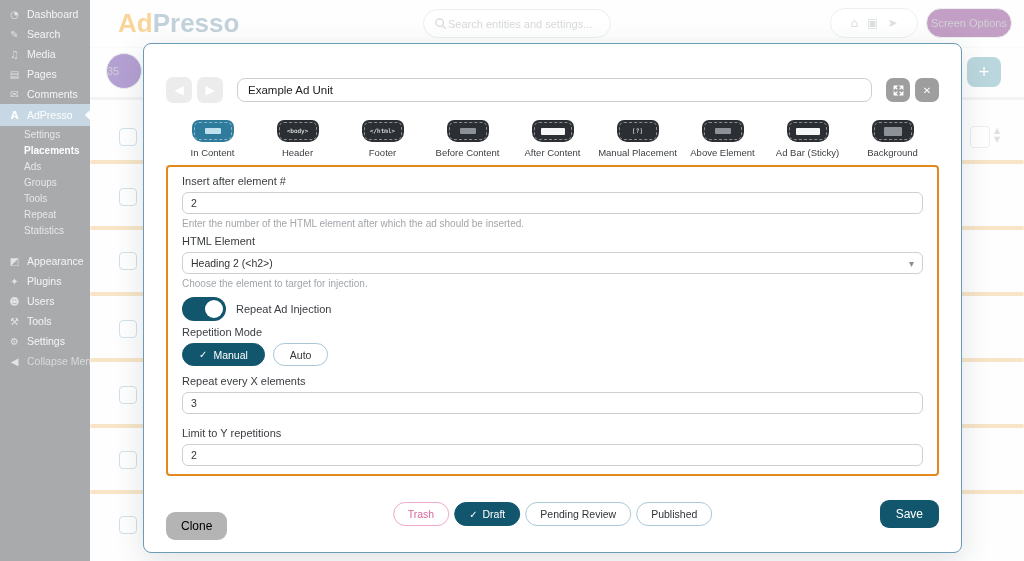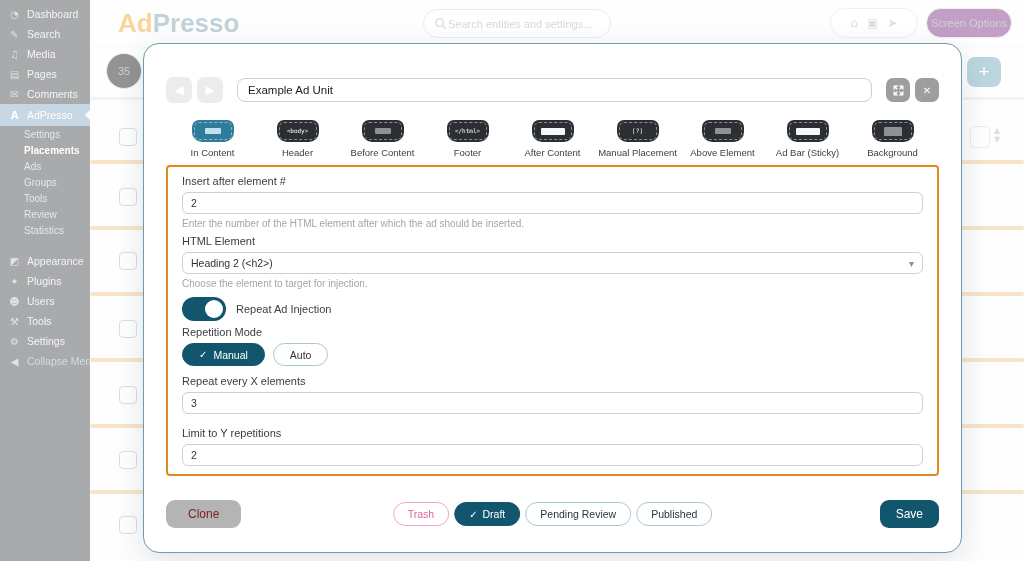--- a/index.html
+++ b/index.html
@@ -25,33 +25,33 @@
   .logo { position:absolute; left:28px; top:8px; font-size:26px; font-weight:bold; letter-spacing:0; }
   .logo .p1 { color:#f39c12; }
   .logo .p2 { color:#6e93a8; }
   .search-pill { position:absolute; left:333px; top:9px; width:188px; height:29px; border:1px solid #ccd3d8; border-radius:15px; background:#fff; display:flex; align-items:center; padding:0 10px; gap:1px; }
   .search-pill input { border:none; outline:none; flex:1; font-size:11px; color:#555; background:transparent; font-family:"Liberation Sans",sans-serif; }
   .search-pill input::placeholder { color:#9aa3a9; }
   .icon-pill { position:absolute; left:740px; top:8px; width:88px; height:30px; border:1px solid #d3d9dd; border-radius:16px; display:flex; align-items:center; justify-content:center; gap:9px; color:#aab3b9; font-size:12px; font-family:"DejaVu Sans",sans-serif; background:#fff; }
   .screen-opts { position:absolute; left:836px; top:8px; width:86px; height:30px; border:1px solid #d3d9dd; border-radius:16px; display:flex; align-items:center; justify-content:center; font-size:11px; color:#8d969d; background:#701a75; cursor:pointer; }
 
   
-  .badge-circle { position:absolute; left:16px; top:53px; width:36px; height:36px; border:1px solid #d2d7da; border-radius:50%; display:flex; align-items:center; justify-content:center; font-size:11px; color:#8d959b; background:#000000; }
+  .badge-circle { position:absolute; left:16px; top:53px; width:36px; height:36px; border:1px solid #d2d7da; border-radius:50%; display:flex; align-items:center; font-size:11px; color:#8d959b; background:#4c1d95; }
   .row-line { position:absolute; left:0; right:0; height:4px; border-radius:2px; background:#efc07a; }
   .row-line.gray { background:#dfe3e6; height:3px; }
   .bg-check { position:absolute; left:29px; width:18px; height:18px; border:1.5px solid #8fb8d0; border-radius:4px; background:#fff; cursor:pointer; }
   .add-btn { position:absolute; left:877px; top:57px; width:34px; height:30px; background:#5e9fb0; border-radius:8px; color:#fff; font-size:19px; display:flex; align-items:center; justify-content:center; cursor:pointer; }
   .sort-box { position:absolute; left:880px; top:126px; width:20px; height:22px; border:1px solid #cfd5d9; border-radius:4px; background:#fff; }
   .sort-arrows { position:absolute; left:904px; top:126px; display:flex; flex-direction:column; line-height:9px; font-size:8px; color:#aeb6bb; cursor:pointer; font-family:"DejaVu Sans",sans-serif; }
 
   
   .dim { position:absolute; inset:0; background:rgba(255,255,255,0.58); z-index:5; pointer-events:none; }
 
   
-  .modal { position:absolute; left:143px; top:43px; width:819px; height:510px; background:#fff; border:1px solid #6b9cb4; border-radius:16px; z-index:10; padding:33px 22px 0; box-shadow:0 8px 30px rgba(40,60,70,0.14); }
+  .modal { position:absolute; left:143px; top:43px; width:819px; height:510px; background:#fff; border:1px solid #6b9cb4; border-radius:8px; z-index:10; padding:33px 22px 0; box-shadow:0 8px 30px rgba(40,60,70,0.14); }
   .m-header { display:flex; align-items:center; gap:5px; }
   .nav-btn { width:26px; height:26px; border-radius:7px; background:#ececec; color:#fff; display:flex; align-items:center; justify-content:center; font-size:12px; cursor:pointer; border:none; font-family:"DejaVu Sans",sans-serif; }
   .m-title { flex:1; height:24px; border:1px solid #ccd0d4; border-radius:8px; margin:0 9px 0 9px; padding:0 10px; font-size:11.5px; color:#222; outline:none; font-family:"Liberation Sans",sans-serif; }
   .sq-btn { width:24px; height:24px; border-radius:7px; background:#9e9e9e; color:#fff; display:flex; align-items:center; justify-content:center; font-size:12px; cursor:pointer; border:none; }
 
   
   .pl-row { margin-top:17px; display:flex; justify-content:center; gap:0; }
   .pl-item { flex:0 0 auto; display:flex; flex-direction:column; align-items:center; width:85px; cursor:pointer; }
   .pl-ico { position:relative; width:42px; height:22px; background:#2b2f33; border-radius:7px 7px 10px 10px; display:flex; align-items:center; justify-content:center; }
   .pl-ico:before { content:""; position:absolute; inset:2px; border:1px dashed rgba(255,255,255,0.45); border-radius:5px; }
@@ -74,21 +74,21 @@
   .toggle { width:44px; height:24px; border-radius:12px; background:#12566e; position:relative; cursor:pointer; flex:0 0 auto; }
   .knob { position:absolute; right:3px; top:3px; width:18px; height:18px; border-radius:50%; background:#fff; }
   .t-label { font-size:11px; color:#3a3d40; }
   .mode-row { display:flex; gap:8px; margin:5px 0 2px; }
   .pill { height:23px; border-radius:12px; display:inline-flex; align-items:center; justify-content:center; gap:6px; font-size:10.5px; padding:0 16px; cursor:pointer; }
   .pill-filled { background:#12566e; color:#fff; border:1px solid #12566e; }
   .pill-light { background:#fff; color:#333; border:1px solid #a8c6d4; }
 
   
   .m-footer { position:absolute; left:22px; right:22px; bottom:22px; height:30px; }
-  .clone-btn { position:absolute; left:0; top:0; background:#b4b4b4; color:#7f1d1d; border:none; border-radius:9px; padding:7px 22px; font-size:12px; cursor:pointer; font-family:"Liberation Sans",sans-serif; }
+  .clone-btn { position:absolute; left:0; top:12px; background:#b4b4b4; color:#000000; border:none; border-radius:9px; padding:7px 15px; font-size:12px; cursor:pointer; font-family:"Liberation Sans",sans-serif; }
   .status-group { position:absolute; left:50%; transform:translateX(-50%); top:2px; display:flex; gap:5px; }
   .st { height:24px; border-radius:13px; display:inline-flex; align-items:center; justify-content:center; gap:5px; font-size:10.5px; padding:0 14px; cursor:pointer; background:#fff; }
   .st-trash { border:1px solid #efa8cc; color:#d9679f; }
   .st-draft { background:#12566e; border:1px solid #12566e; color:#fff; }
   .st-outline { border:1px solid #a9c8d6; color:#2f3337; }
   .save-btn { position:absolute; right:0; top:0; background:#12566e; color:#fff; border:none; border-radius:9px; padding:7px 16px; font-size:12px; cursor:pointer; font-family:"Liberation Sans",sans-serif; }
   .ckmark { font-family:"DejaVu Sans",sans-serif; font-size:10px; }
 </style>
 </head>
 <body>
@@ -129,21 +129,21 @@
     <div class="sb-sub">
         <span>Ads</span>
       </div>
     <div class="sb-sub">
         <span>Groups</span>
       </div>
     <div class="sb-sub">
         <span>Tools</span>
       </div>
     <div class="sb-sub">
-        <span>Review</span>
+        <span>Repeat</span>
       </div>
     <div class="sb-sub">
         <span>Statistics</span>
       </div>
     <div class="sb-gap"></div>
     <div class="sb-item">
       <span class="sb-ico">◩</span>
       <span>Appearance</span>
     </div>
     <div class="sb-item">
@@ -253,31 +253,31 @@
             <span class="pl-inner"></span>
           </div>
         <div class="pl-label">In Content</div>
       </div>
       <div class="pl-item v-text">
         <div class="pl-ico">
             <span class="pl-inner">&lt;body&gt;</span>
           </div>
         <div class="pl-label">Header</div>
       </div>
+      <div class="pl-item v-text">
+        <div class="pl-ico">
+            <span class="pl-inner">&lt;/html&gt;</span>
+          </div>
+        <div class="pl-label">Footer</div>
+      </div>
       <div class="pl-item v-bar">
         <div class="pl-ico">
             <span class="pl-inner"></span>
           </div>
         <div class="pl-label">Before Content</div>
-      </div>
-      <div class="pl-item v-text">
-        <div class="pl-ico">
-            <span class="pl-inner">&lt;/html&gt;</span>
-          </div>
-        <div class="pl-label">Footer</div>
       </div>
       <div class="pl-item v-wide">
         <div class="pl-ico">
             <span class="pl-inner"></span>
           </div>
         <div class="pl-label">After Content</div>
       </div>
       <div class="pl-item v-text">
         <div class="pl-ico">
             <span class="pl-inner">[?]</span>

